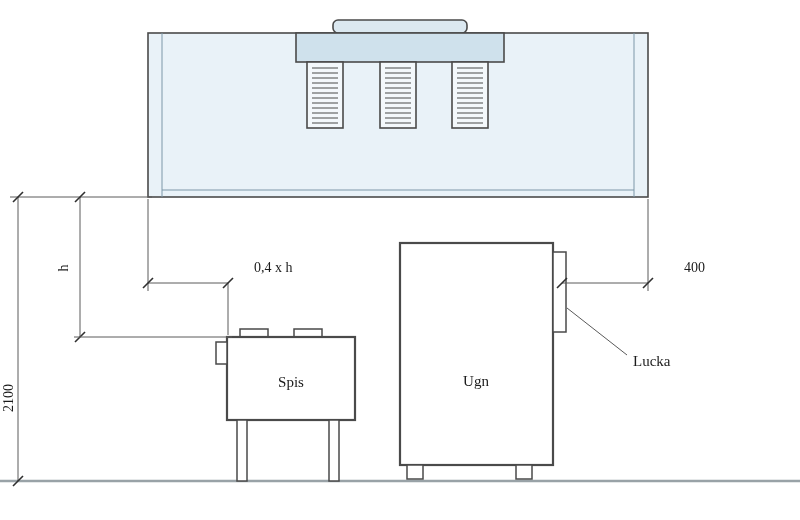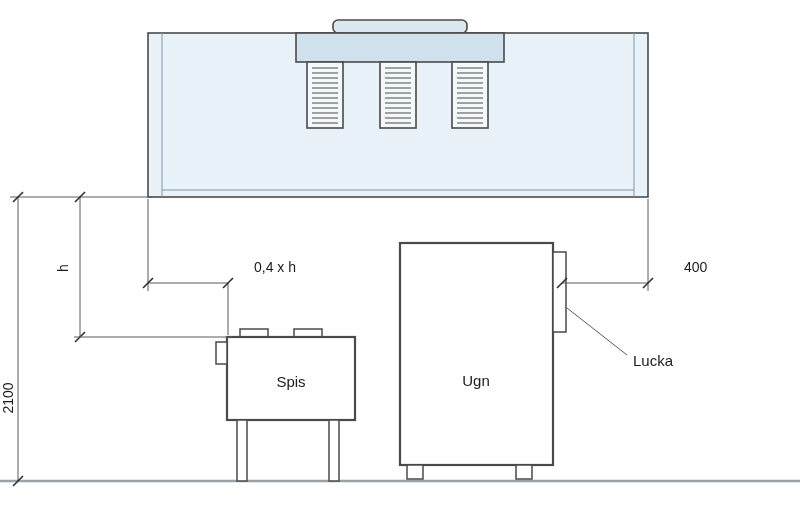--- a/index.html
+++ b/index.html
@@ -1,17 +1,17 @@
 <!DOCTYPE html>
 <html><head>
 <meta charset="utf-8">
 <style>
   html,body{margin:0;padding:0;background:#ffffff;}
   .stage{position:relative;width:800px;height:520px;background:#ffffff;
-         font-family:Liberation Sans, sans-serif;overflow:hidden;}
+         font-family:Liberation Serif, serif;overflow:hidden;}
   svg{display:block;}
   .outline{stroke:#4a4a4a;stroke-width:1.6;}
   .bold{stroke:#4a4a4a;stroke-width:2.2;fill:#ffffff;}
   .mid{stroke:#4a4a4a;stroke-width:1.5;fill:#ffffff;}
   .thin{stroke:#7d97a8;stroke-width:1;}
   .hatch{stroke:#4a4a4a;stroke-width:1.2;fill:none;}
   .dim{stroke:#5a5a5a;stroke-width:1;fill:none;}
   .tick{stroke:#2f2f2f;stroke-width:1.6;}
   .floor{stroke:#99a2a7;stroke-width:2.5;}
   .label{font-size:15px;fill:#1b1b1b;}

